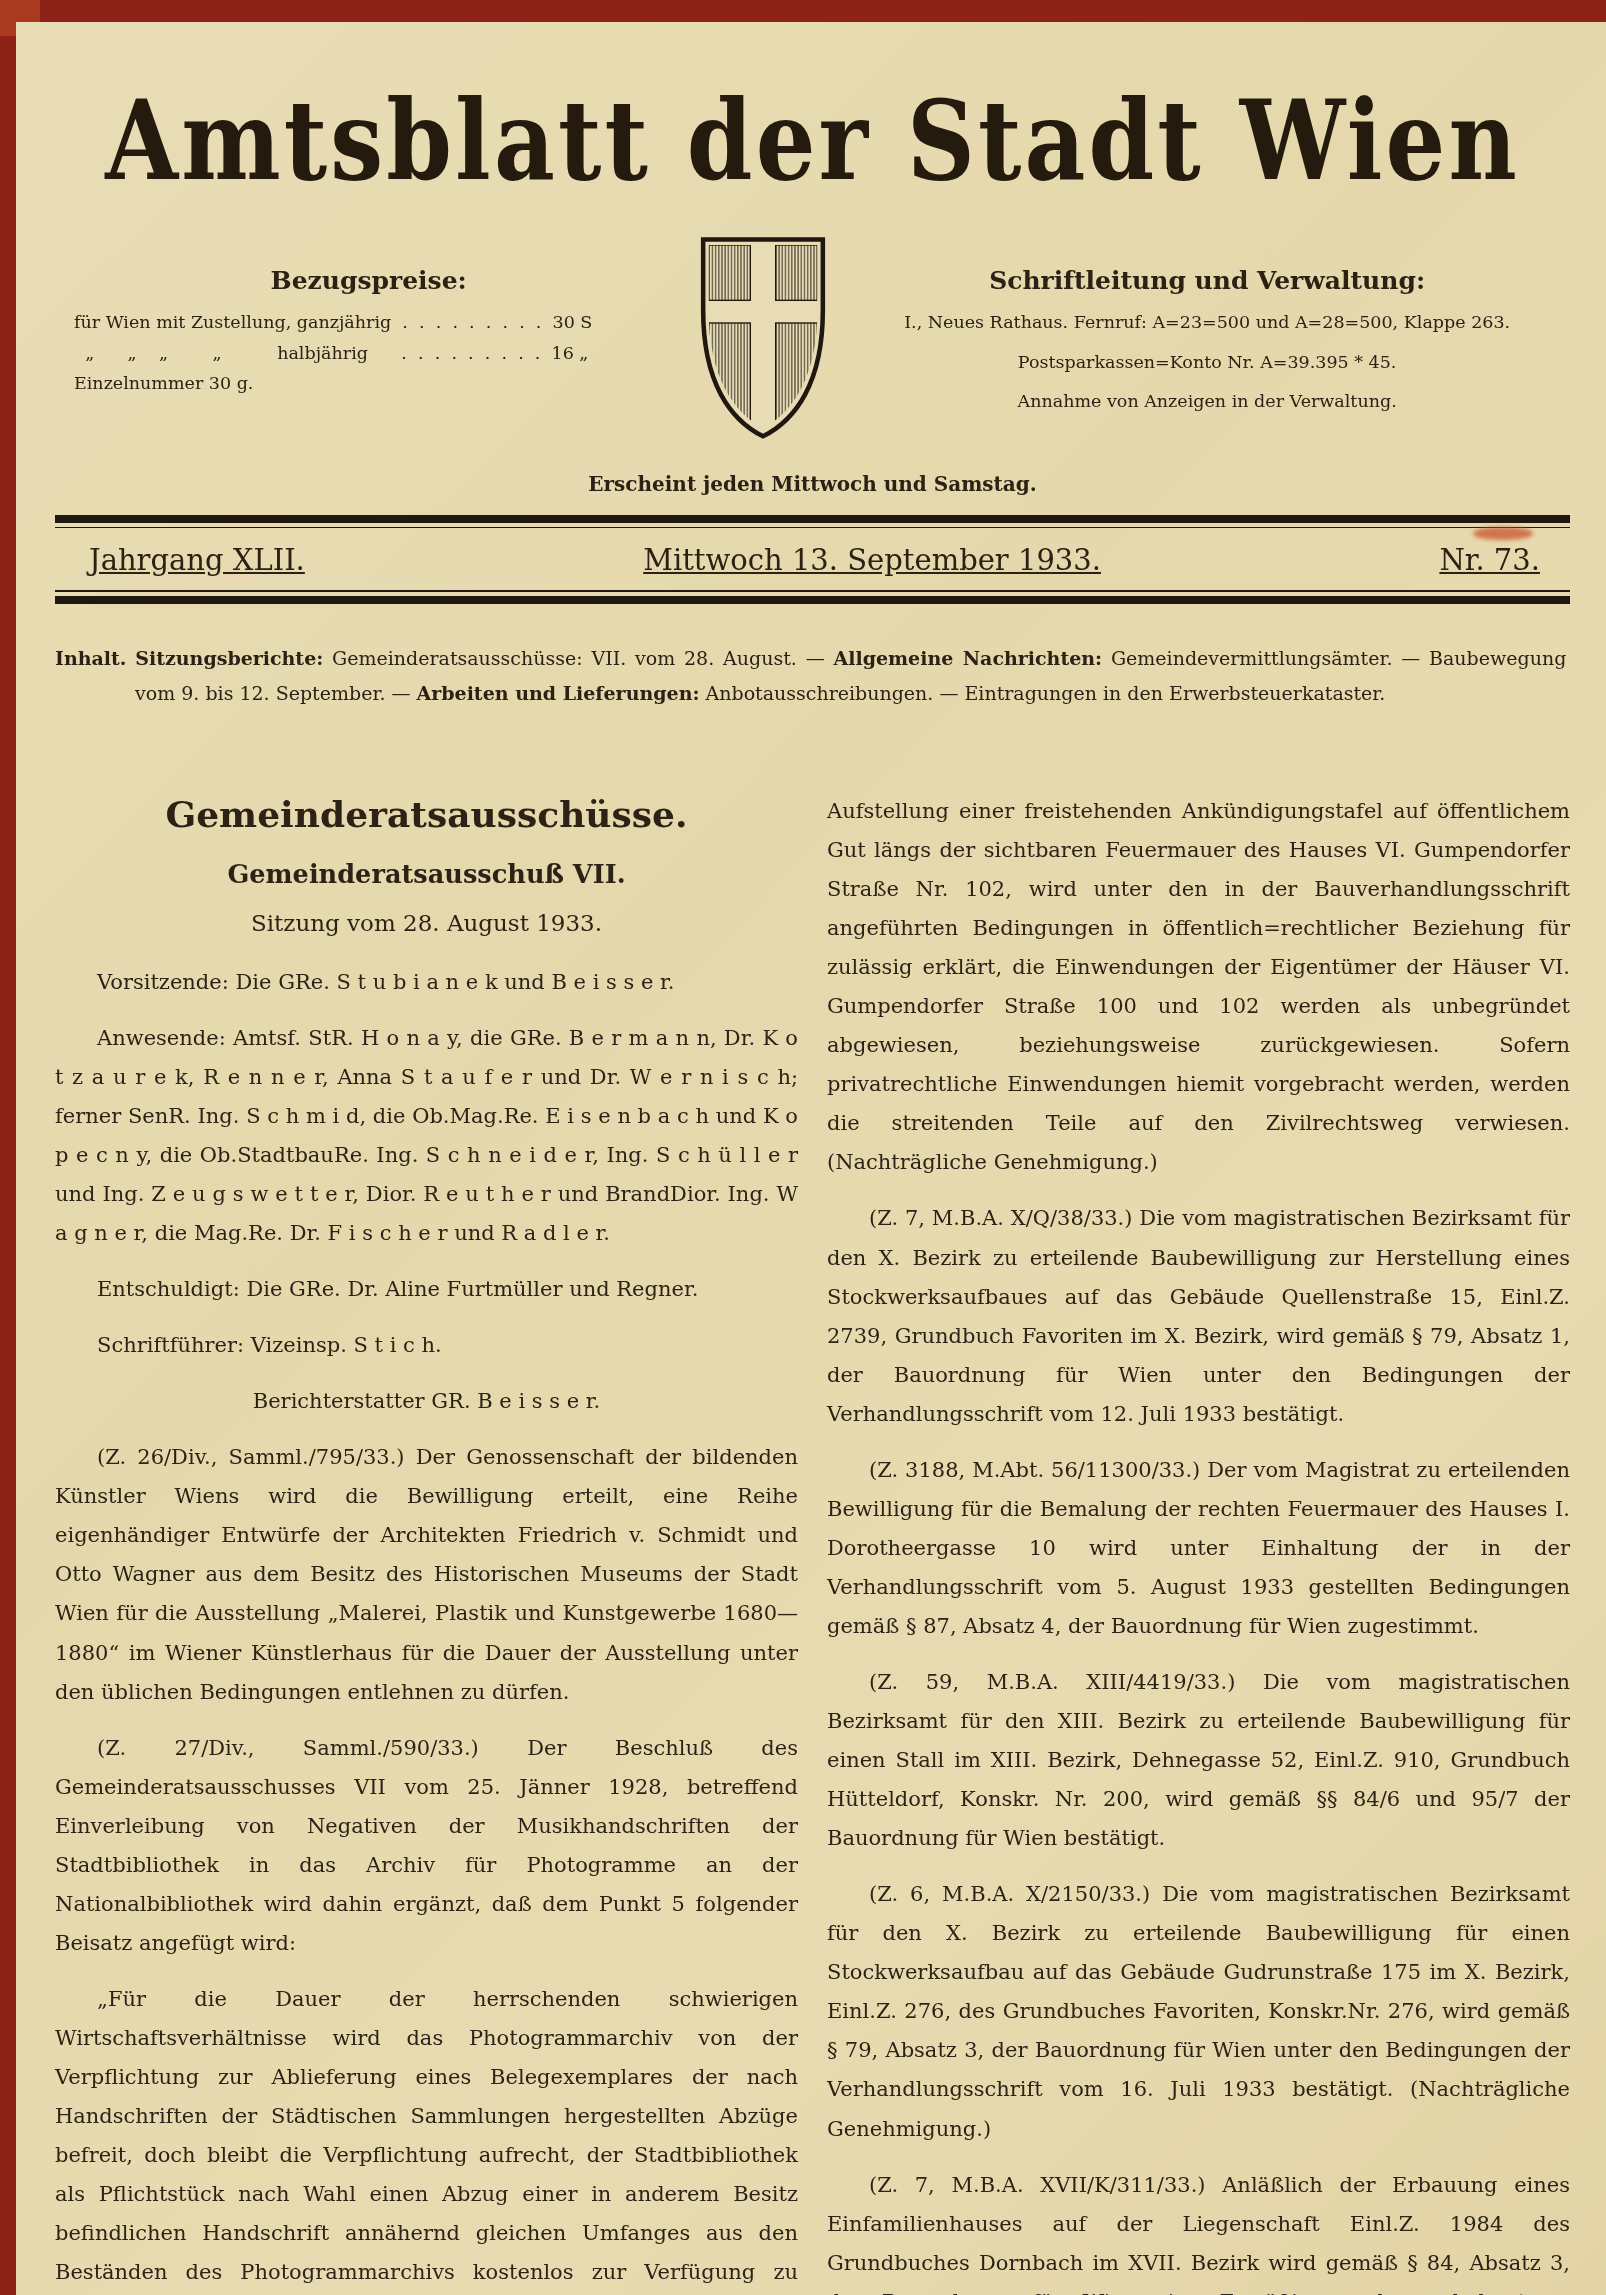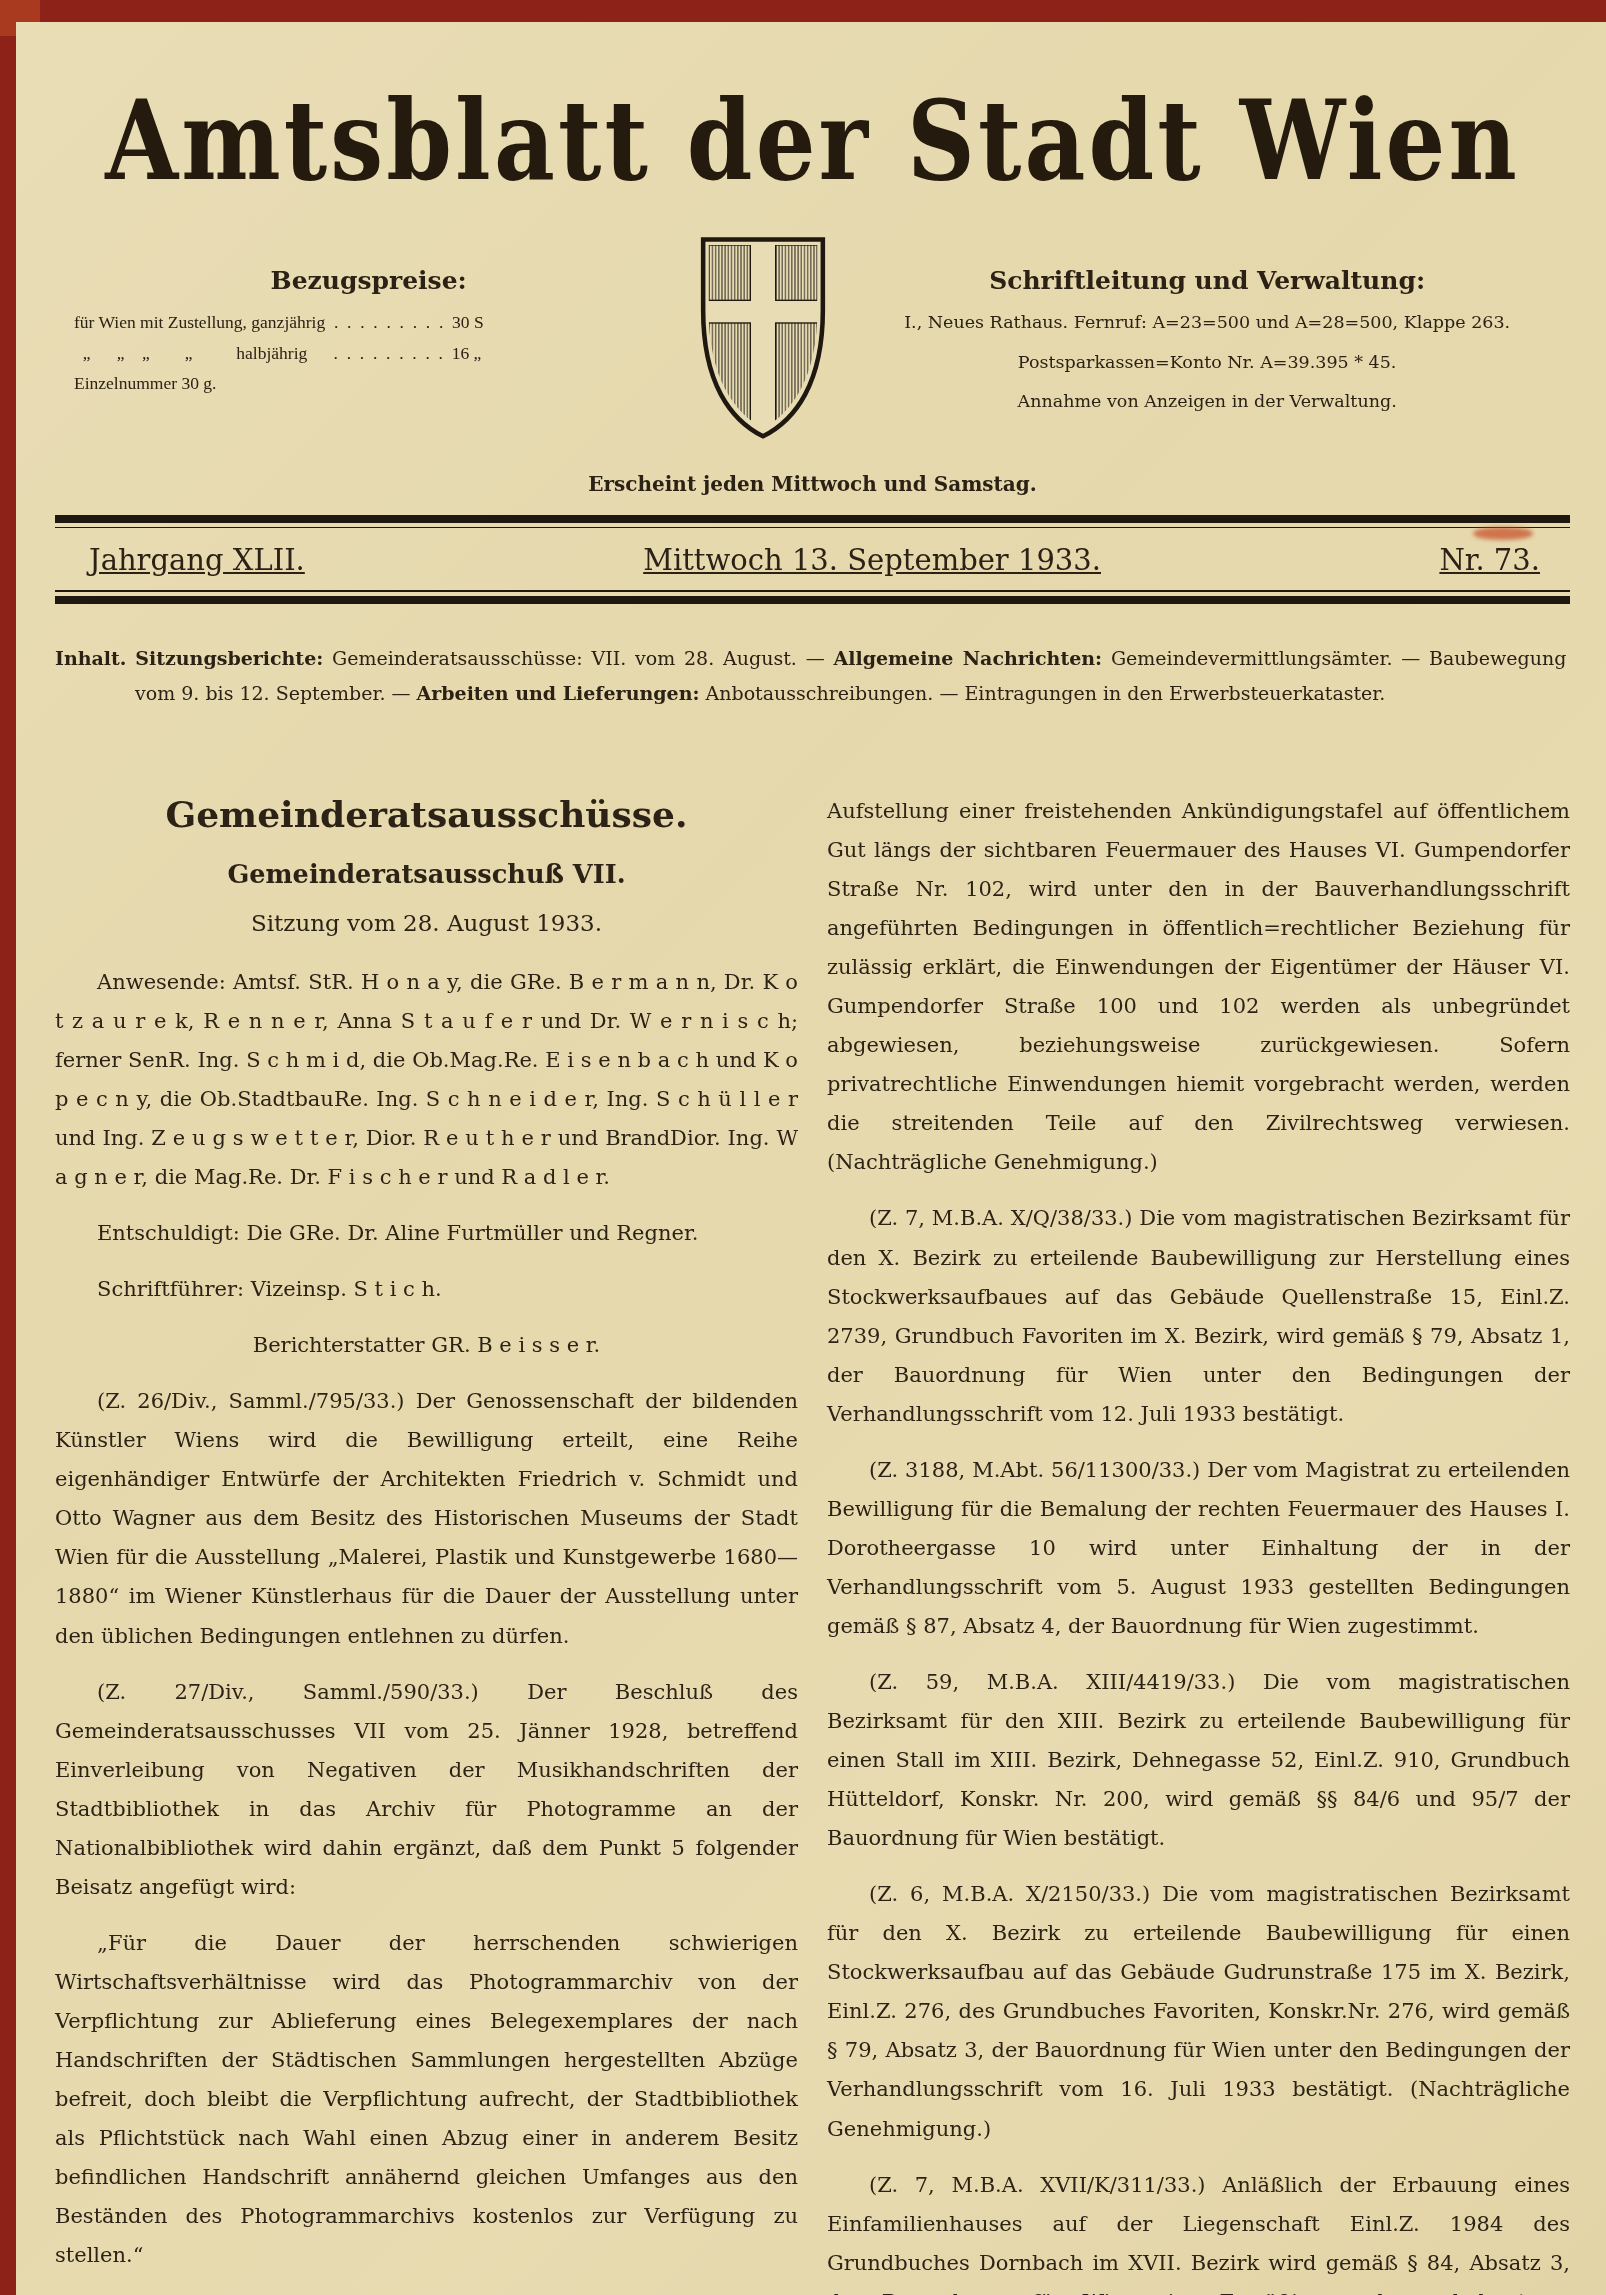--- a/index.html
+++ b/index.html
@@ -26,21 +26,21 @@
     line-height:1.05;
     color:#241b0e;
     transform:scaleY(1.18);
     transform-origin:top center;
     white-space:nowrap;
   }
   .header-row{display:flex;align-items:flex-start;margin-top:49px;}
   .sub-block{flex:1.02;padding-top:36px;}
   .block-heading{text-align:center;font-weight:bold;font-size:25px;}
   .sub-lines{margin-top:12.5px;font-size:17.5px;line-height:1.75;padding-left:19px;white-space:pre;}
-  .sub-lines p{margin:0;font-family:Liberation Serif, serif;}
+  .sub-lines p{margin:0;}
   .sub-lines p:nth-child(3){text-align:left;padding-right:75px;}
   .shield-cell{width:162px;display:flex;justify-content:center;padding-top:3.7px;}
   .edit-block{flex:1.18;padding-top:36px;}
   .edit-lines{margin-top:12.5px;font-size:17.5px;line-height:1.8;text-align:center;}
   .edit-lines p{margin:8px;}
   .schedule-line{text-align:center;font-weight:bold;font-size:20px;margin-top:27.5px;}
   .rule-top{margin-top:19px;}
   .bar{height:8px;background:#1e1810;}
   .thinline{height:1.9px;background:#1e1810;}
   .rule-top .thinline{margin-top:3.7px;}
@@ -138,20 +138,21 @@
   </div>
 
   <div class="inhalt" id="inhalt"><span class="b">Inhalt.</span><span> </span><span class="b">Sitzungsberichte:</span><span> Gemeinderatsausschüsse: VII. vom 28. August. — </span><span class="b">Allgemeine Nachrichten:</span><span> Gemeindevermittlungsämter. — Baubewegung vom 9. bis 12. September. — </span><span class="b">Arbeiten und Lieferungen:</span><span> Anbotausschreibungen. — Eintragungen in den Erwerbsteuerkataster.</span></div>
 
   <div class="columns">
     <div class="col">
       <h1 class="section-heading">Gemeinderatsausschüsse.</h1>
       <h2 class="sub-section-heading">Gemeinderatsausschuß VII.</h2>
       <div class="session-line">Sitzung vom 28. August 1933.</div>
       <div class="paras" id="left-paras">
+          <p class="para indent">Vorsitzende: Die GRe. S t u b i a n e k und B e i s s e r.</p>
           <p class="para indent">Anwesende: Amtsf. StR. H o n a y, die GRe. B e r m a n n, Dr. K o t z a u r e k, R e n n e r, Anna S t a u f e r und Dr. W e r n i s c h; ferner SenR. Ing. S c h m i d, die Ob.Mag.Re. E i s e n b a c h und K o p e c n y, die Ob.StadtbauRe. Ing. S c h n e i d e r, Ing. S c h ü l l e r und Ing. Z e u g s w e t t e r, Dior. R e u t h e r und BrandDior. Ing. W a g n e r, die Mag.Re. Dr. F i s c h e r und R a d l e r.</p>
           <p class="para indent">Entschuldigt: Die GRe. Dr. Aline Furtmüller und Regner.</p>
           <p class="para indent">Schriftführer: Vizeinsp. S t i c h.</p>
           <p class="para center">Berichterstatter GR. B e i s s e r.</p>
           <p class="para indent">(Z. 26/Div., Samml./795/33.) Der Genossenschaft der bildenden Künstler Wiens wird die Bewilligung erteilt, eine Reihe eigenhändiger Entwürfe der Architekten Friedrich v. Schmidt und Otto Wagner aus dem Besitz des Historischen Museums der Stadt Wien für die Ausstellung „Malerei, Plastik und Kunstgewerbe 1680—1880“ im Wiener Künstlerhaus für die Dauer der Ausstellung unter den üblichen Bedingungen entlehnen zu dürfen.</p>
           <p class="para indent">(Z. 27/Div., Samml./590/33.) Der Beschluß des Gemeinderatsausschusses VII vom 25. Jänner 1928, betreffend Einverleibung von Negativen der Musikhandschriften der Stadtbibliothek in das Archiv für Photogramme an der Nationalbibliothek wird dahin ergänzt, daß dem Punkt 5 folgender Beisatz angefügt wird:</p>
           <p class="para indent">„Für die Dauer der herrschenden schwierigen Wirtschaftsverhältnisse wird das Photogrammarchiv von der Verpflichtung zur Ablieferung eines Belegexemplares der nach Handschriften der Städtischen Sammlungen hergestellten Abzüge befreit, doch bleibt die Verpflichtung aufrecht, der Stadtbibliothek als Pflichtstück nach Wahl einen Abzug einer in anderem Besitz befindlichen Handschrift annähernd gleichen Umfanges aus den Beständen des Photogrammarchivs kostenlos zur Verfügung zu stellen.“</p>
         </div>
     </div>
     <div class="col">

